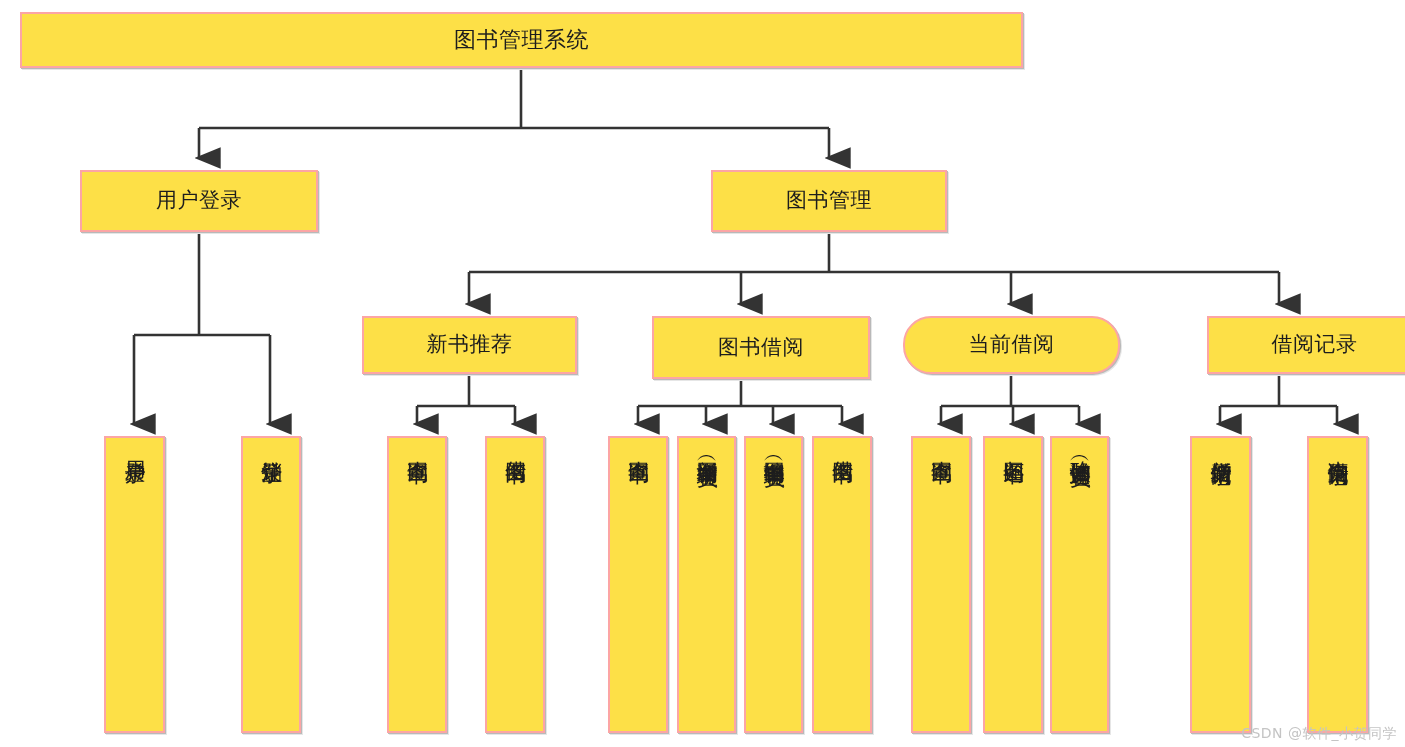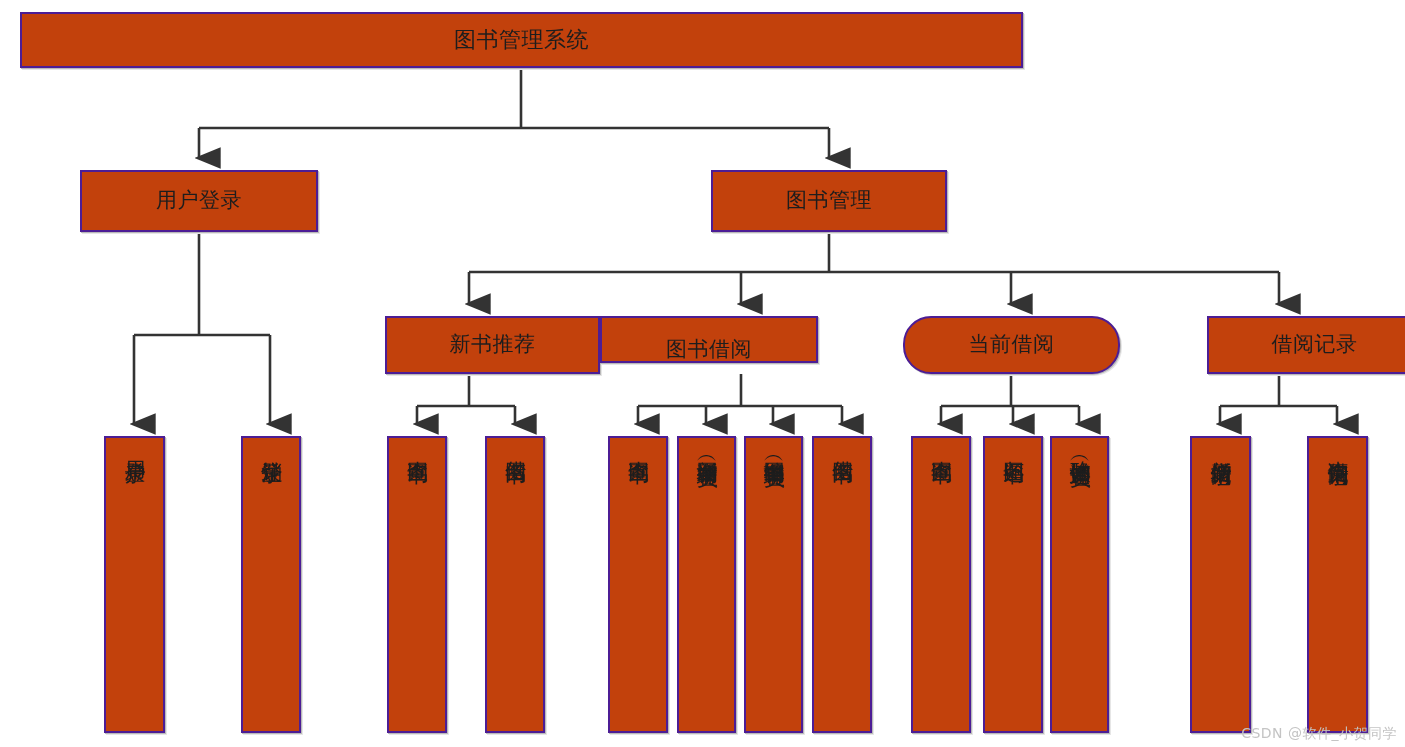--- a/index.html
+++ b/index.html
@@ -22,22 +22,22 @@
     position: absolute;
     left: 0;
     top: 0;
     width: 1405px;
     height: 747px;
   }
   
   .node {
     position: absolute;
     box-sizing: border-box;
-    background: #c2410c;
-    border: 2px solid #4c1d95;
+    background: #fde047;
+    border: 2px solid #fca5a5;
     box-shadow: 1px 1px 0 0 #b9b9b9, 2px 2px 0 0 #e6e6e6;
     display: flex;
     align-items: center;
     justify-content: center;
     color: #1d1d1d;
   }
   .node .label {
     display: block;
     line-height: 1.04;
     letter-spacing: 0.5px;
@@ -137,25 +137,25 @@
   </div>
 
   <div class="node h" style="left:80px; top:170px; width:238px; height:62px;">
     <span class="label">用户登录</span>
   </div>
 
   <div class="node h" style="left:711px; top:170px; width:236px; height:62px;">
     <span class="label">图书管理</span>
   </div>
 
-  <div class="node h" style="left:362px; top:316px; width:215px; height:58px;margin-left:23px;">
+  <div class="node h" style="left:362px; top:316px; width:215px; height:58px;">
     <span class="label">新书推荐</span>
   </div>
 
-  <div class="node h" style="left:600px; top:316px; width:218px; height:47px;align-items:flex-end;">
+  <div class="node h" style="left:652px; top:316px; width:218px; height:63px;">
     <span class="label">图书借阅</span>
   </div>
 
   <div class="node h" style="left:903px; top:316px; width:217px; height:58px;border-radius:28px;">
     <span class="label">当前借阅</span>
   </div>
 
   <div class="node h" style="left:1172px; top:316px; width:215px; height:58px;margin-left:35px;">
     <span class="label">借阅记录</span>
   </div>

